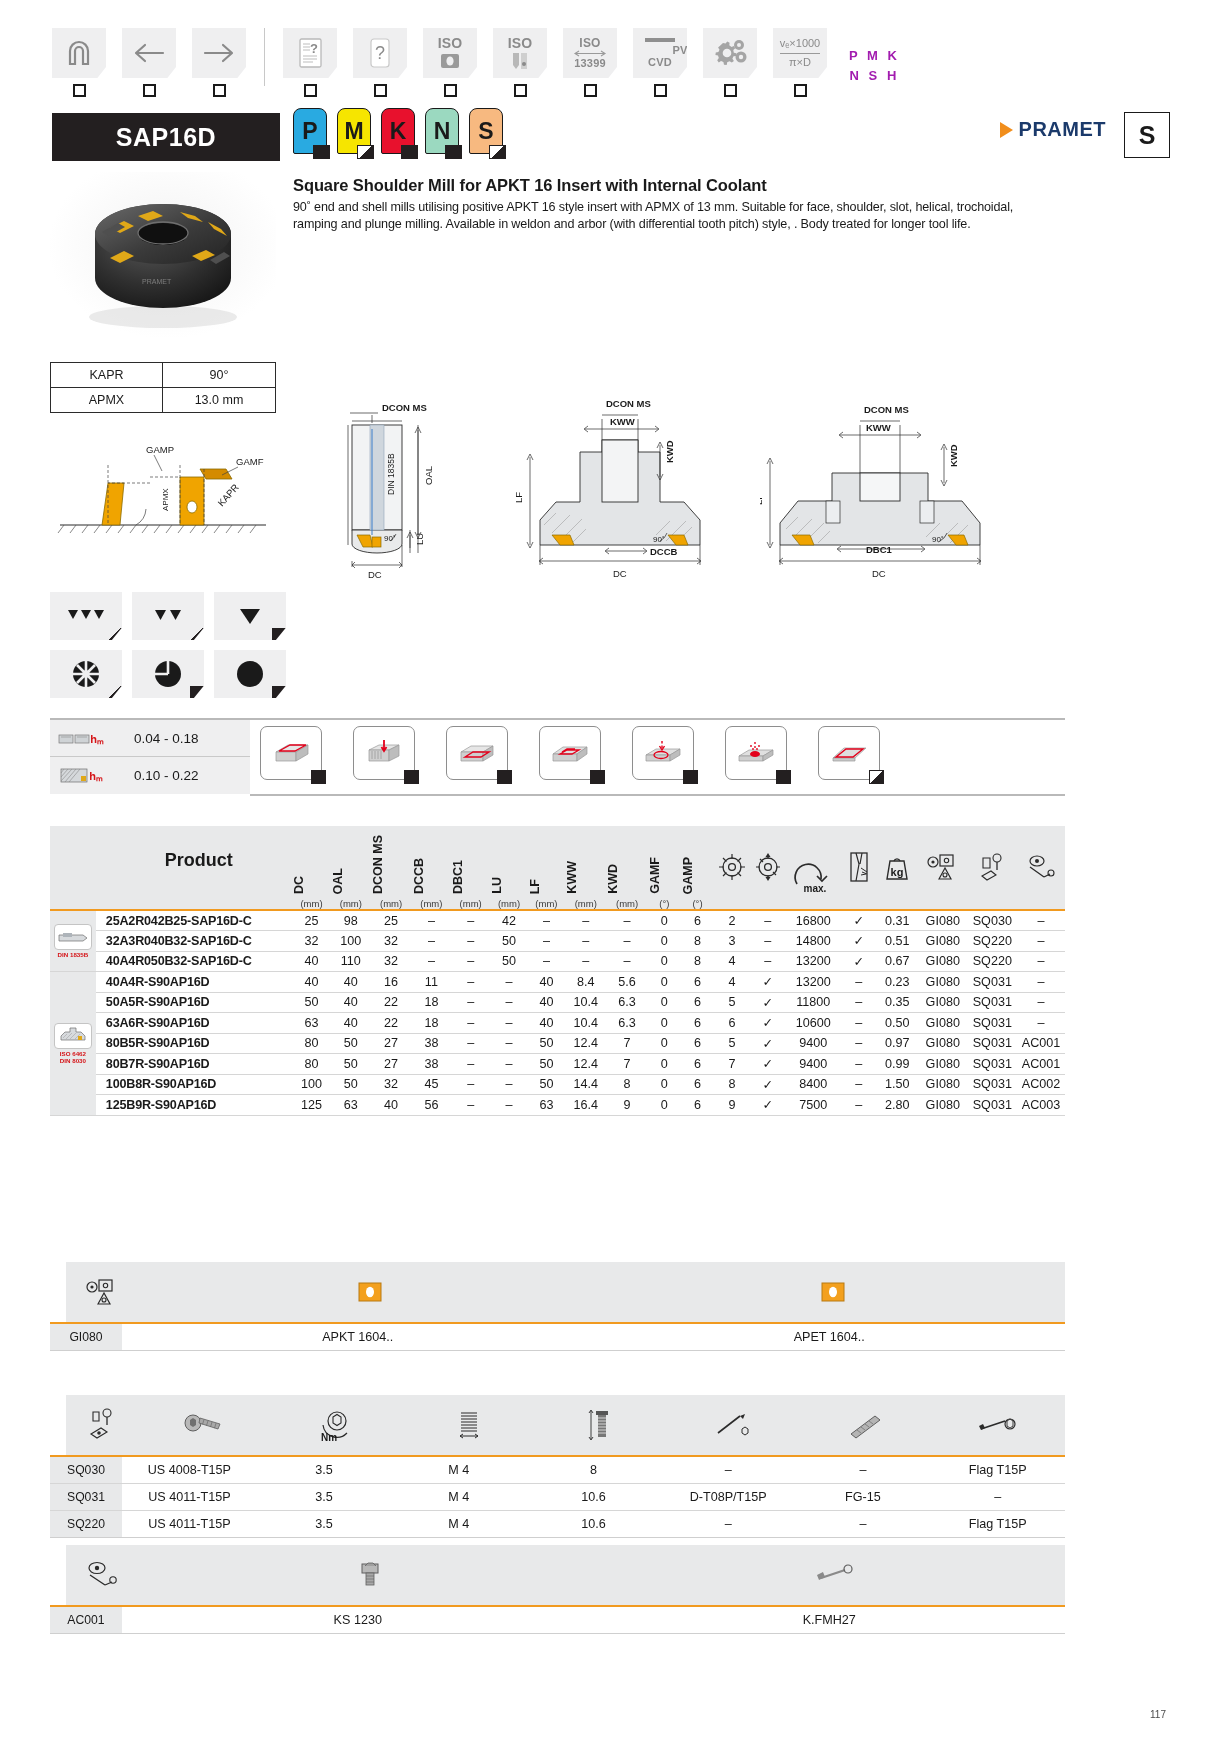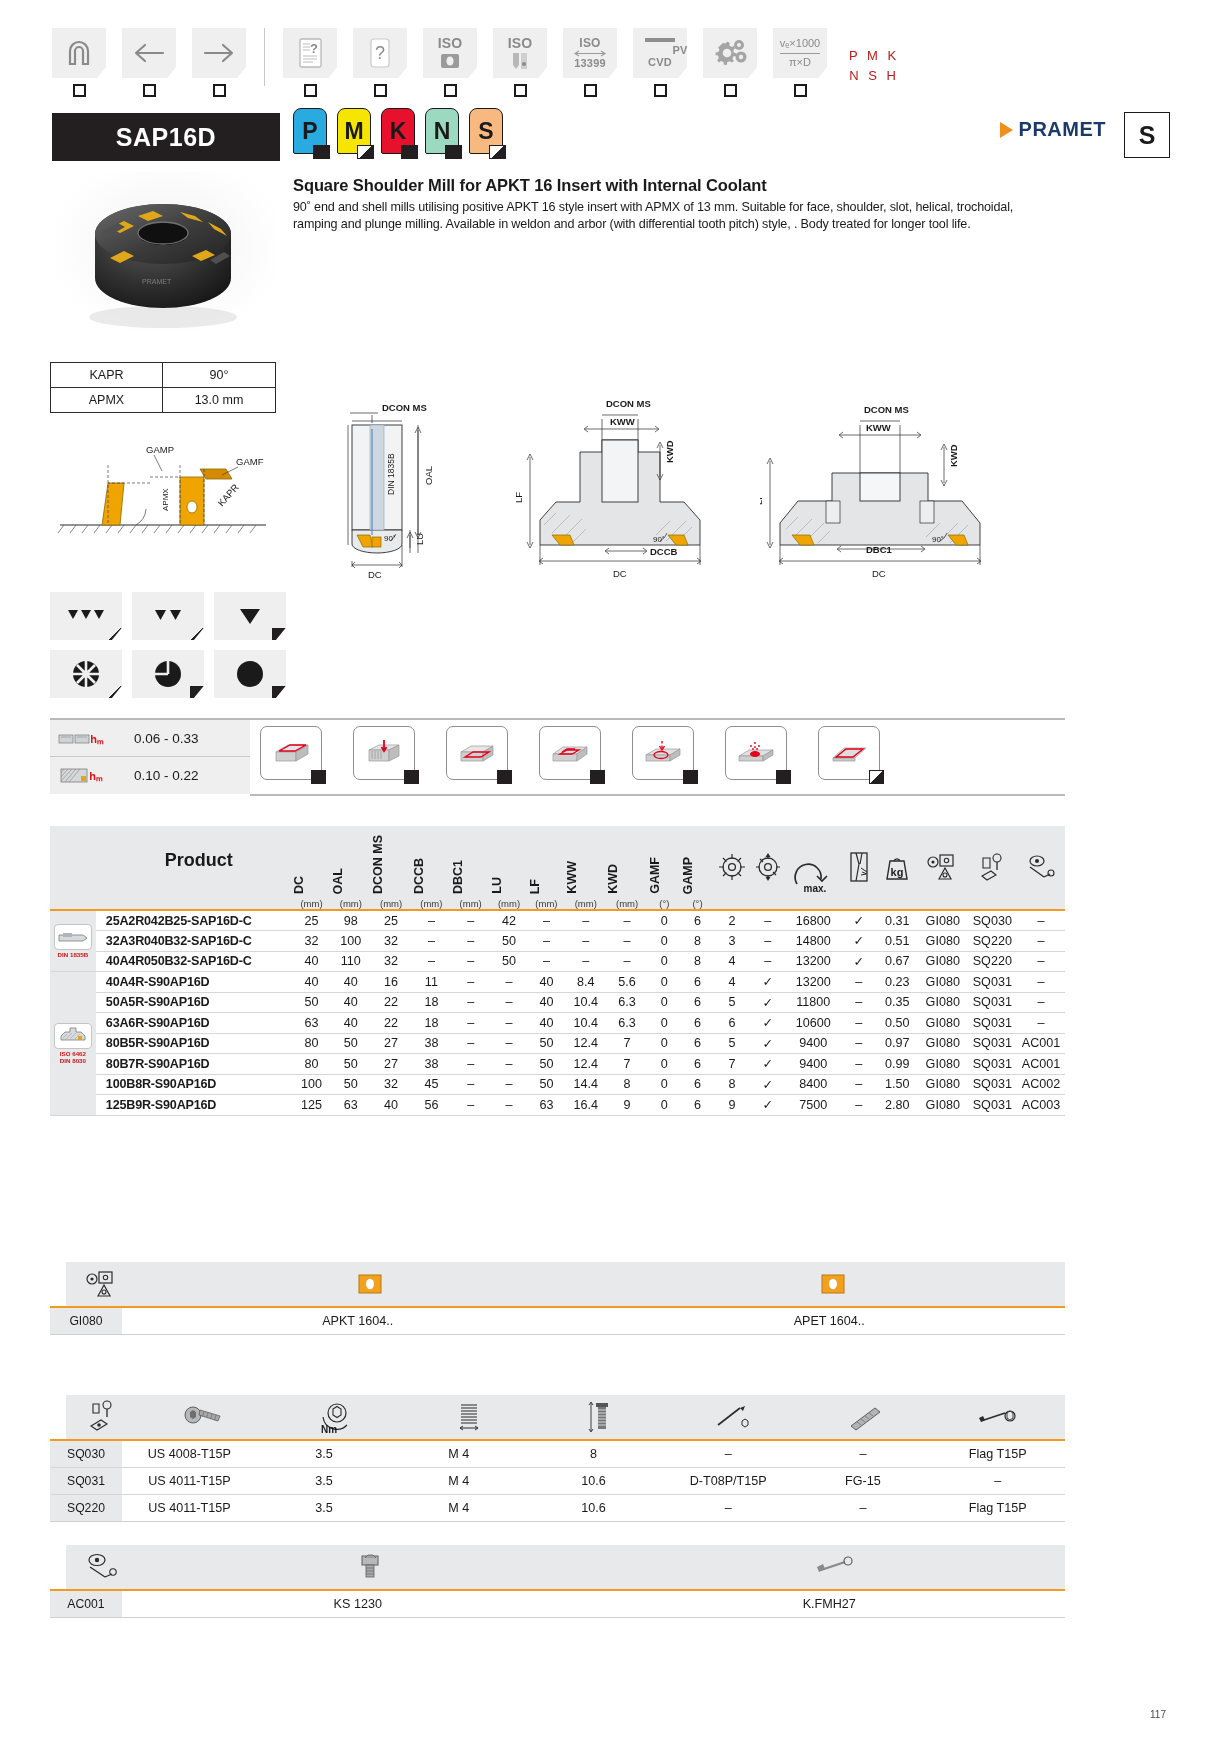--- a/index.html
+++ b/index.html
@@ -20,21 +20,21 @@
     width:54px; height:50px; background:#efeff0; position:relative;
     display:flex; align-items:center; justify-content:center;
     clip-path: polygon(0 0, 100% 0, 100% 78%, 84% 100%, 0 100%);
   }
   .tb-check { width:13px; height:13px; border:2.5px solid #1a1a1a; background:#fff; margin-top:6px; }
   .tb-sep { width:1px; height:58px; background:#c8c8c8; margin:0 14px 0 6px; }
   .tb-txt { font-size:13px; color:#8a8a8a; font-weight:600; letter-spacing:.2px; text-align:center; line-height:1.1;}
   .tb-frac { display:flex; flex-direction:column; align-items:center; font-size:11px; color:#8a8a8a; line-height:1.25; }
   .tb-frac .bar { width:40px; height:1px; background:#9a9a9a; margin:2px 0; }
   .pmk-group { margin-left:10px; display:flex; flex-direction:column; align-items:center; justify-content:center; height:76px; }
-  .pmk-group div { font-size:13px; color:#b91c1c; letter-spacing:3px; line-height:1.55; }
+  .pmk-group div { font-size:13px; color:#a21caf; letter-spacing:3px; line-height:1.55;font-weight:bold; }
 
   
   .sap-badge {
     position:absolute; left:52px; top:113px; width:228px; height:48px;
     background:#231f20; color:#fff; display:flex; align-items:center; justify-content:center;
     font-size:25px; font-weight:bold; letter-spacing:.5px;
   }
   .pmkns { position:absolute; left:293px; top:108px; display:flex; gap:10px; }
   .pmkns .chip { position:relative; width:34px; height:46px; border-radius:8px 8px 2px 2px; border:1.6px solid #1a1a1a;
                  display:flex; align-items:center; justify-content:center; font-size:23px; font-weight:bold; color:#1a1a1a;}
@@ -105,21 +105,21 @@
   .prodcell { text-align:left !important; font-weight:bold; padding-left:10px; font-size:12.8px; letter-spacing:-.2px; }
   .iconcol { width:46px; background:#e8e9ea; }
   .maintable thead th.iconcol-h { background:#e8e9ea; }
   .din-badge { width:40px; display:flex; flex-direction:column; align-items:center; }
   .din-badge .b { width:38px; height:26px; background:#fff; border:1.2px solid #c4c4c4; border-radius:4px; display:flex;align-items:center;justify-content:center;}
   .din-badge .t { font-size:6.2px; font-weight:bold; color:#d51317; line-height:1.15; text-align:center; margin-top:1px;}
   .chk { font-size:13px; }
 
   
   .sect { position:absolute; left:50px; width:1015px; }
-  .sect .hdr { background:#e8e9ea; height:44px; display:flex; align-items:center;margin-left:16px; }
+  .sect .hdr { background:#e8e9ea; height:60px; display:flex; align-items:center;margin-left:16px; }
   .sect .orangeline { height:2px; background:#f19a1f; }
   .sect .row { display:flex; height:27px; align-items:center; border-bottom:1px solid #d6d6d6; font-size:12.6px;}
   .sect .row:last-child { border-bottom:1px solid #cfcfcf; }
   .keycell { width:72px; background:#e8e9ea; height:100%; display:flex; align-items:center; justify-content:center; font-size:12.2px;}
   .cellc { display:flex; align-items:center; justify-content:center; height:100%; }
 
   .sect2 { top:1262px; }
   .sect3 { top:1395px; }
   .sect4 { top:1545px; }
 
@@ -534,21 +534,21 @@
     <div class="hmbox">
       <div class="hmrow">
         <div class="hm-ic">
           <svg width="32" height="15" viewBox="0 0 32 15">
               <rect x="1" y="4" width="14" height="8" fill="#cfd3d6" stroke="#7a7a7a" stroke-width=".7"></rect>
               <rect x="17" y="4" width="14" height="8" fill="#cfd3d6" stroke="#7a7a7a" stroke-width=".7"></rect>
               <path d="M3 6 h10 M19 6 h10" stroke="#8a8a8a" stroke-width=".6"></path>
             </svg>
           <span class="hm-lab">hₘ</span>
         </div>
-        <div class="hm-val" style="margin-left:22px">0.06 - 0.33</div>
+        <div class="hm-val" style="margin-left:22px">0.04 - 0.18</div>
       </div>
       <div class="hmrow">
         <div class="hm-ic">
           <svg width="30" height="17" viewBox="0 0 30 17">
               <rect x="2" y="2" width="26" height="13" fill="#d5d8db" stroke="#6e6e6e" stroke-width=".7"></rect>
               <g stroke="#8a8a8a" stroke-width=".6">
                 <path d="M5 2 L2 6 M9 2 L2 10 M13 2 L2 14 M17 2 L6 15 M21 2 L10 15"></path>
               </g>
               <rect x="22" y="9" width="5" height="5" fill="#e0a818"></rect>
             </svg>

